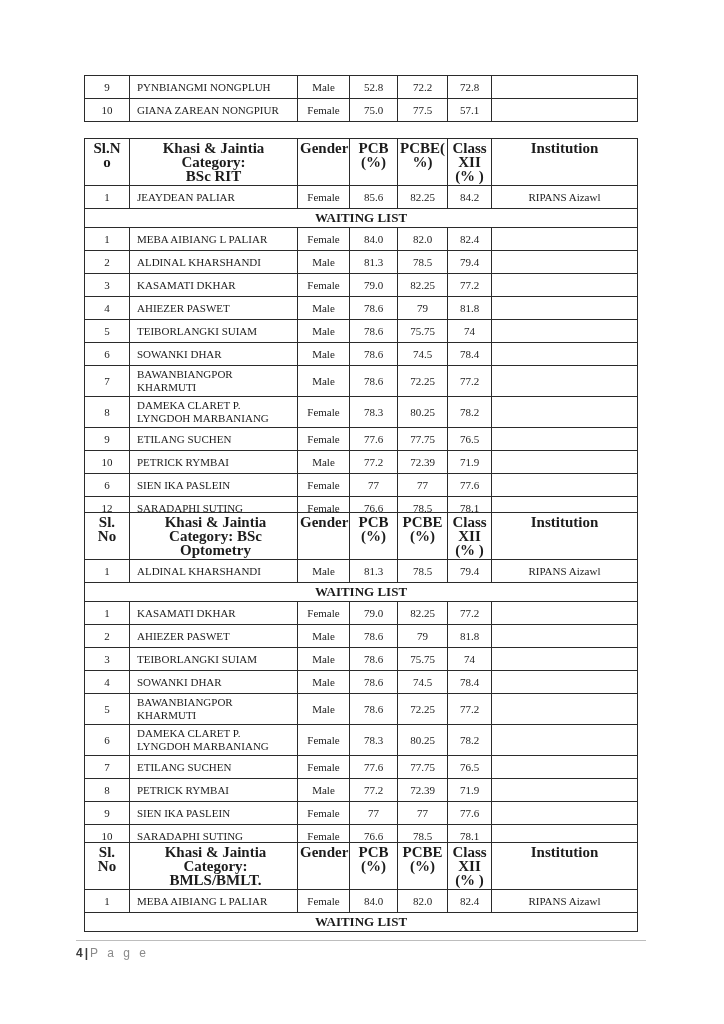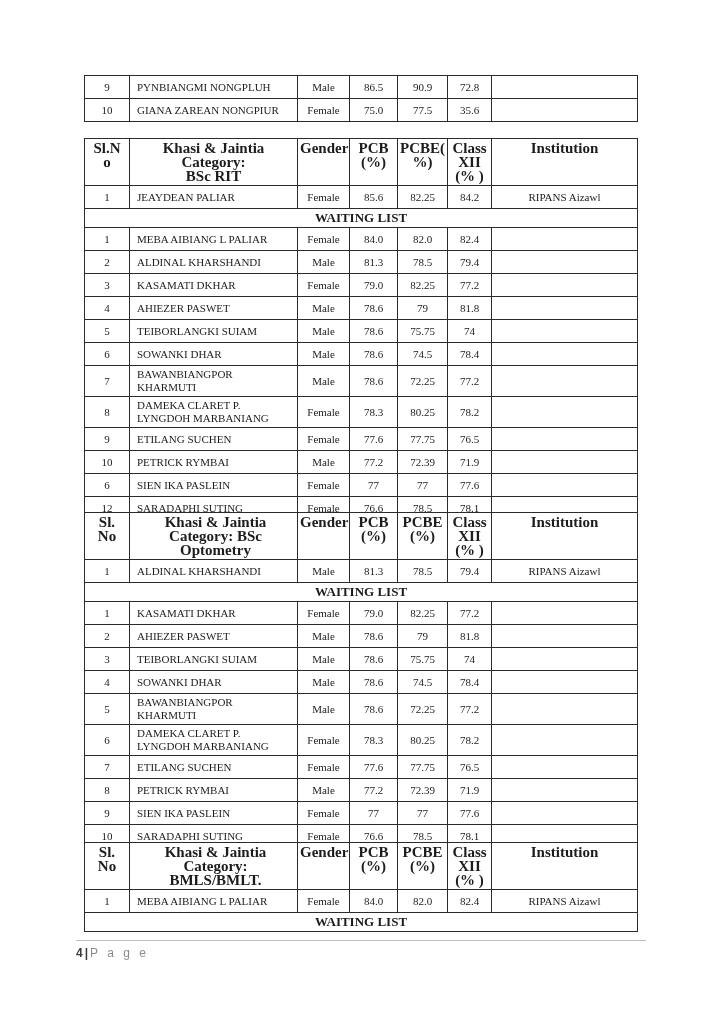--- a/index.html
+++ b/index.html
@@ -50,33 +50,33 @@
       <col style="width:50px">
       <col style="width:44px">
       <col style="width:146px">
   </colgroup>
   <tbody>
 
       <tr class="body-row">
         <td class="col-sl">9</td>
         <td class="col-name">PYNBIANGMI NONGPLUH</td>
         <td>Male</td>
-        <td>86.5</td>
-        <td>90.9</td>
+        <td>52.8</td>
+        <td>72.2</td>
         <td>72.8</td>
         <td></td>
       </tr>
 
       <tr class="body-row">
         <td class="col-sl">10</td>
         <td class="col-name">GIANA ZAREAN NONGPIUR</td>
         <td>Female</td>
         <td>75.0</td>
         <td>77.5</td>
-        <td>35.6</td>
+        <td>57.1</td>
         <td></td>
       </tr>
     </tbody>
 </table>
 
 <table class="doc-table" style="top:138px;">
   <colgroup>
     <col style="width:45px">
       <col style="width:168px">
       <col style="width:52px">

